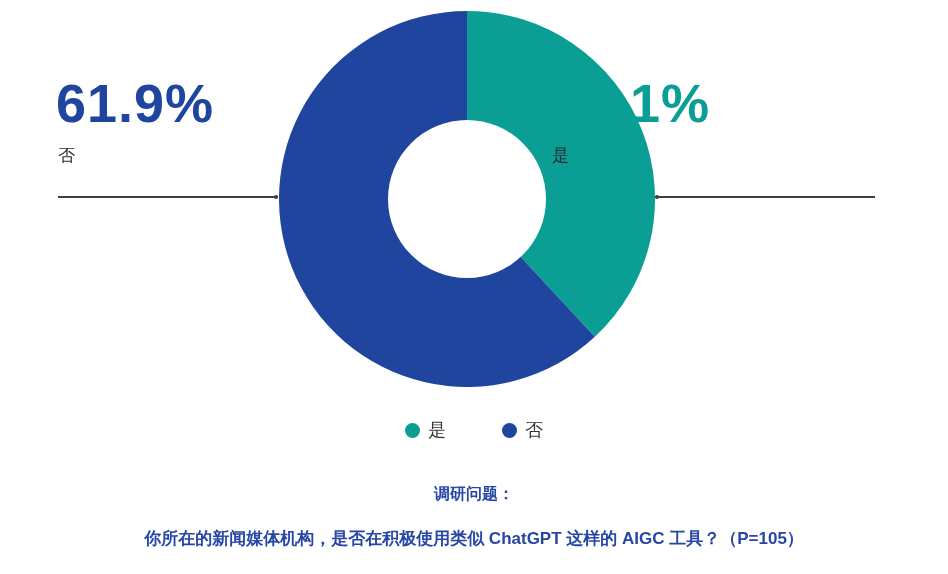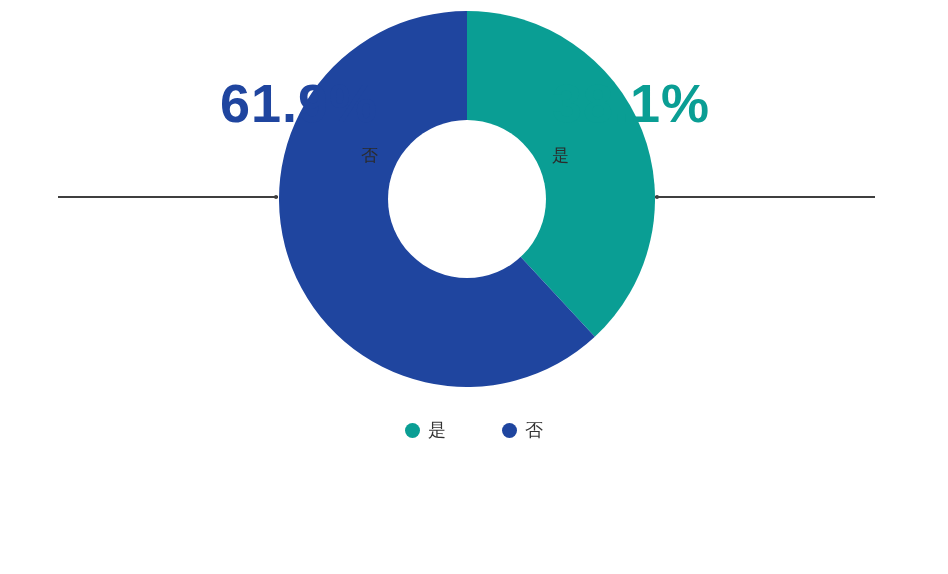--- a/index.html
+++ b/index.html
@@ -36,21 +36,21 @@
     display: block;
     width: 376px;
     height: 376px;
   }
 
   
   .callout {
     position: absolute;
     width: 330px;
   }
-  .callout-left  { left: 48px;  top: 72px;  text-align: right; }
+  .callout-left  { left: 48px;  top: 72px;  text-align: left; }
   .callout-right { left: 552px; top: 72px;  text-align: left; width: 328px; }
 
   .callout-value {
     font-size: 54px;
     font-weight: 700;
     line-height: 62px;
     letter-spacing: 1px;
     white-space: nowrap;
   }
   .callout-left .callout-value  { color: #1f459f; padding-left: 8px; }
@@ -173,14 +173,18 @@
     <div class="legend-item">
       <span class="legend-dot" style="background:#0a9e94"></span>
       <span class="legend-label">是</span>
     </div>
     <div class="legend-item">
       <span class="legend-dot" style="background:#1f459f"></span>
       <span class="legend-label">否</span>
     </div>
   </div>
 
+  <div class="caption-block">
+    <div class="caption-lead">调研问题：</div>
+    <div class="caption-question">你所在的新闻媒体机构，是否在积极使用类似 ChatGPT 这样的 AIGC 工具？（P=105）</div>
+  </div>
 
 </div>
 
 </body></html>

